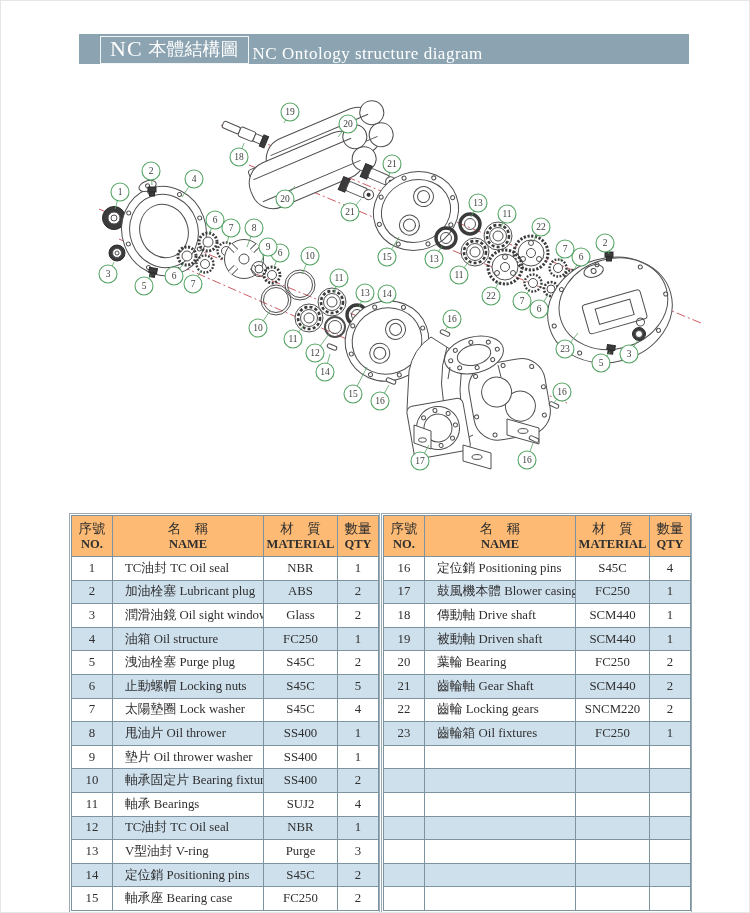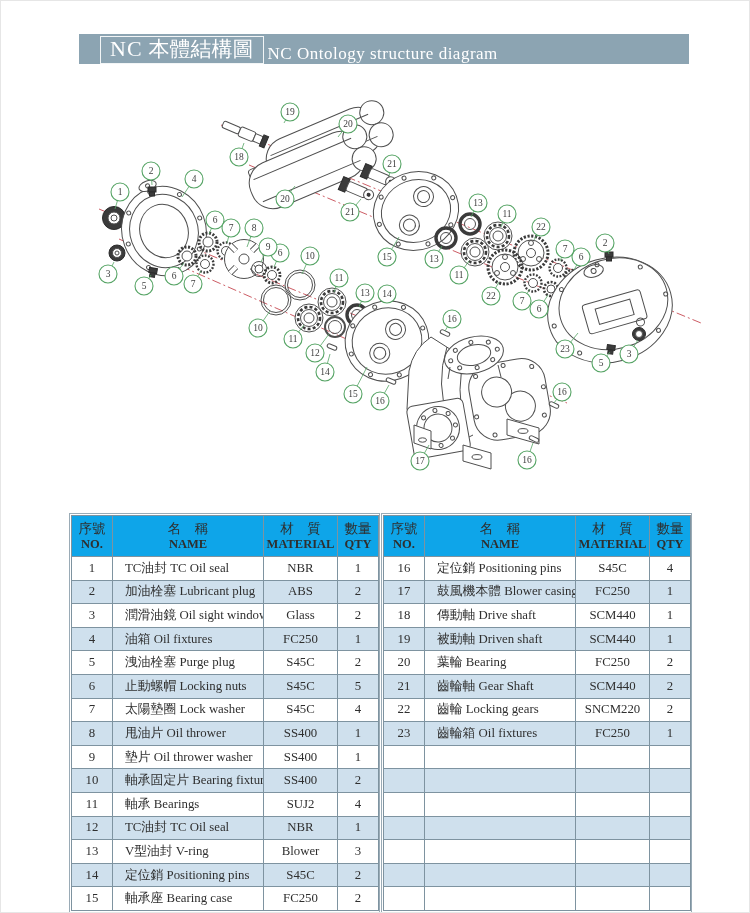--- a/index.html
+++ b/index.html
@@ -4,37 +4,37 @@
 <style>
   html,body{margin:0;padding:0;background:#fff;}
   .page{position:relative;width:750px;height:913px;background:#fff;overflow:hidden;
         font-family:"Liberation Serif",serif;border:1px solid #e6e6e6;box-sizing:border-box;}
   
   .titlebar{position:absolute;left:78px;top:33px;width:594px;height:30px;
             display:flex;align-items:flex-end;color:#fff;padding-left:16px;}
   .title-box{border:1px solid #f2f5f6;margin-left:5px;padding:0 9px 2px 9px;height:24px;
              display:flex;align-items:center;white-space:nowrap;}
   .title-nc{font-size:22px;letter-spacing:1px;margin-right:6px;}
-  .title-zh{font-size:21px;}
+  .title-zh{font-size:18px;}
   .title-en{font-size:17px;margin-left:4px;letter-spacing:.5px;white-space:nowrap;}
   
   svg#diagram{position:absolute;left:0;top:70px;}
   .part{stroke:#4f4f4f;fill:none;stroke-width:1;}
   .wfill{fill:#ffffff;}
   .dark{fill:#3b3b3b;stroke:#2c2c2c;}
   .axis{stroke:#c64a52;stroke-width:.9;stroke-dasharray:9 3 2 3;fill:none;}
   .balloon-circle{fill:#fff;stroke:#56a465;stroke-width:1.1;}
   .balloon-text{fill:#3d3d3d;font-family:"Liberation Serif",serif;font-size:9.5px;}
   .leader{stroke:#56a465;stroke-width:.8;}
   
   .tbl-outer{position:absolute;top:512px;width:307px;border:1px solid #9aabb6;padding:1px;background:#fff;}
   .tbl-outer.left{left:68px;} .tbl-outer.right{left:380px;}
   table{border-collapse:collapse;width:100%;table-layout:fixed;border:1px solid #68808f;}
   th,td{border:1px solid #7e93a0;color:#2f2f2f;overflow:hidden;white-space:nowrap;}
-  th{background:#0ea5e9;font-weight:normal;height:40px;padding:0;}
+  th{background:#fdba74;font-weight:normal;height:40px;padding:0;}
   th .zh{font-size:13.5px;line-height:17px;} th .en{font-size:12.5px;line-height:15px;font-weight:bold;}
   td{height:22.6px;font-size:12.8px;padding:0 2px;text-align:center;}
   td.name{text-align:left;padding-left:12px;}
   tr.alt td{background:#cfe0ed;}
   col.c-no{width:41px;} col.c-name{width:151px;} col.c-mat{width:74px;} col.c-qty{width:41px;}
 </style>
 </head>
 <body>
 
 <div class="page">
@@ -663,21 +663,21 @@
             <td>2</td>
           </tr>
           <tr>
             <td>3</td>
             <td class="name">潤滑油鏡 Oil sight window</td>
             <td>Glass</td>
             <td>2</td>
           </tr>
           <tr class="alt">
             <td>4</td>
-            <td class="name">油箱 Oil fixtures</td>
+            <td class="name">油箱 Oil structure</td>
             <td>FC250</td>
             <td>1</td>
           </tr>
           <tr>
             <td>5</td>
             <td class="name">洩油栓塞 Purge plug</td>
             <td>S45C</td>
             <td>2</td>
           </tr>
           <tr class="alt">
@@ -718,21 +718,21 @@
           </tr>
           <tr class="alt">
             <td>12</td>
             <td class="name">TC油封 TC Oil seal</td>
             <td>NBR</td>
             <td>1</td>
           </tr>
           <tr>
             <td>13</td>
             <td class="name">V型油封 V-ring</td>
-            <td>Blower</td>
+            <td>Purge</td>
             <td>3</td>
           </tr>
           <tr class="alt">
             <td>14</td>
             <td class="name">定位銷 Positioning pins</td>
             <td>S45C</td>
             <td>2</td>
           </tr>
           <tr>
             <td>15</td>

